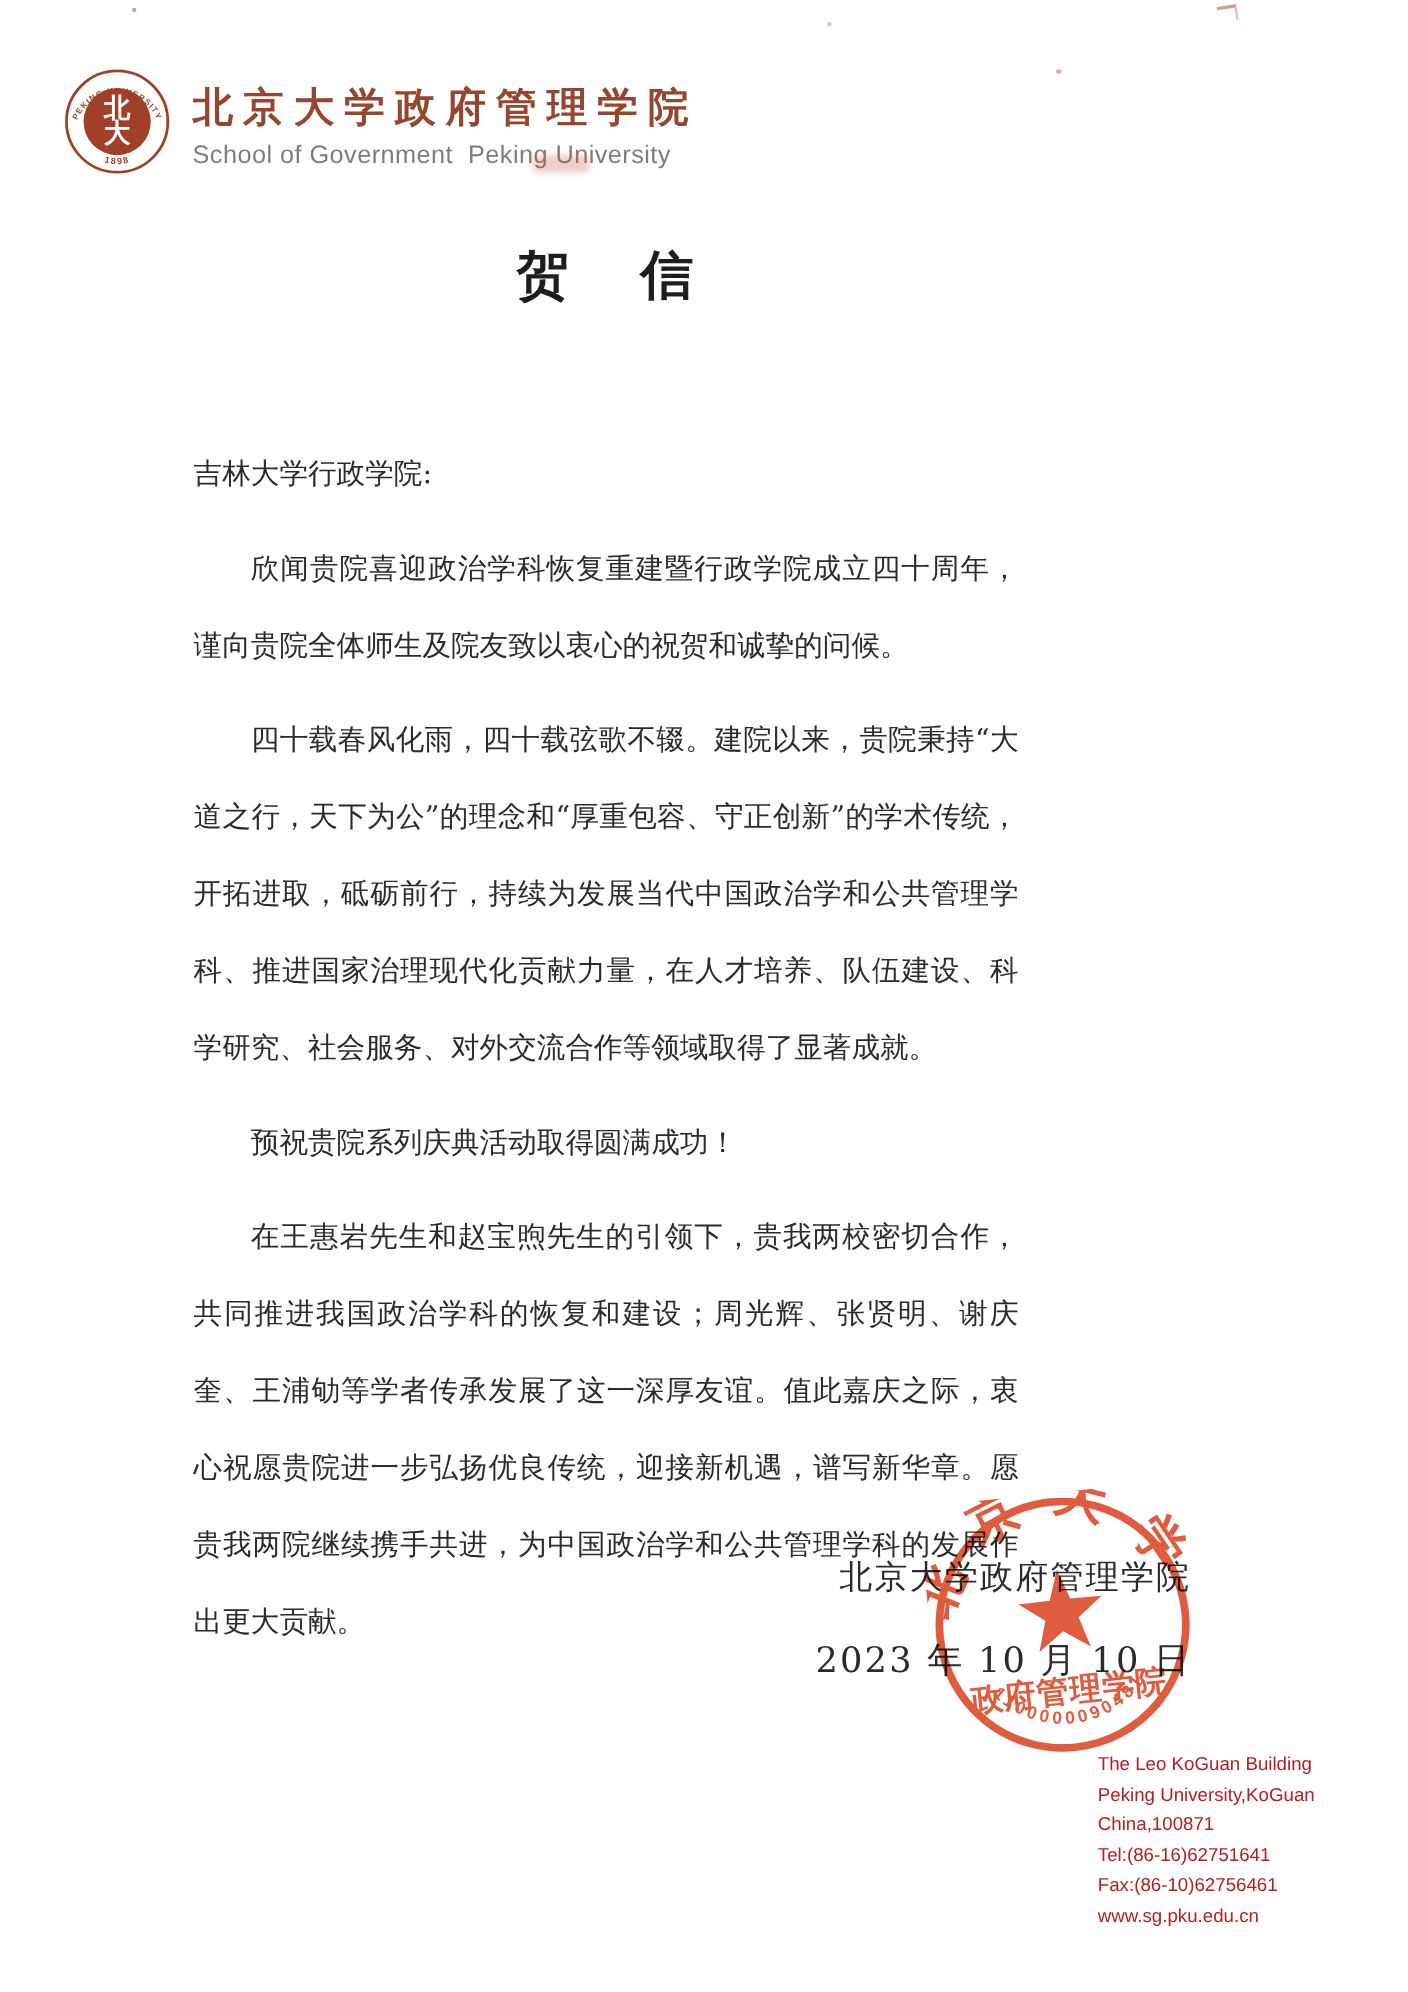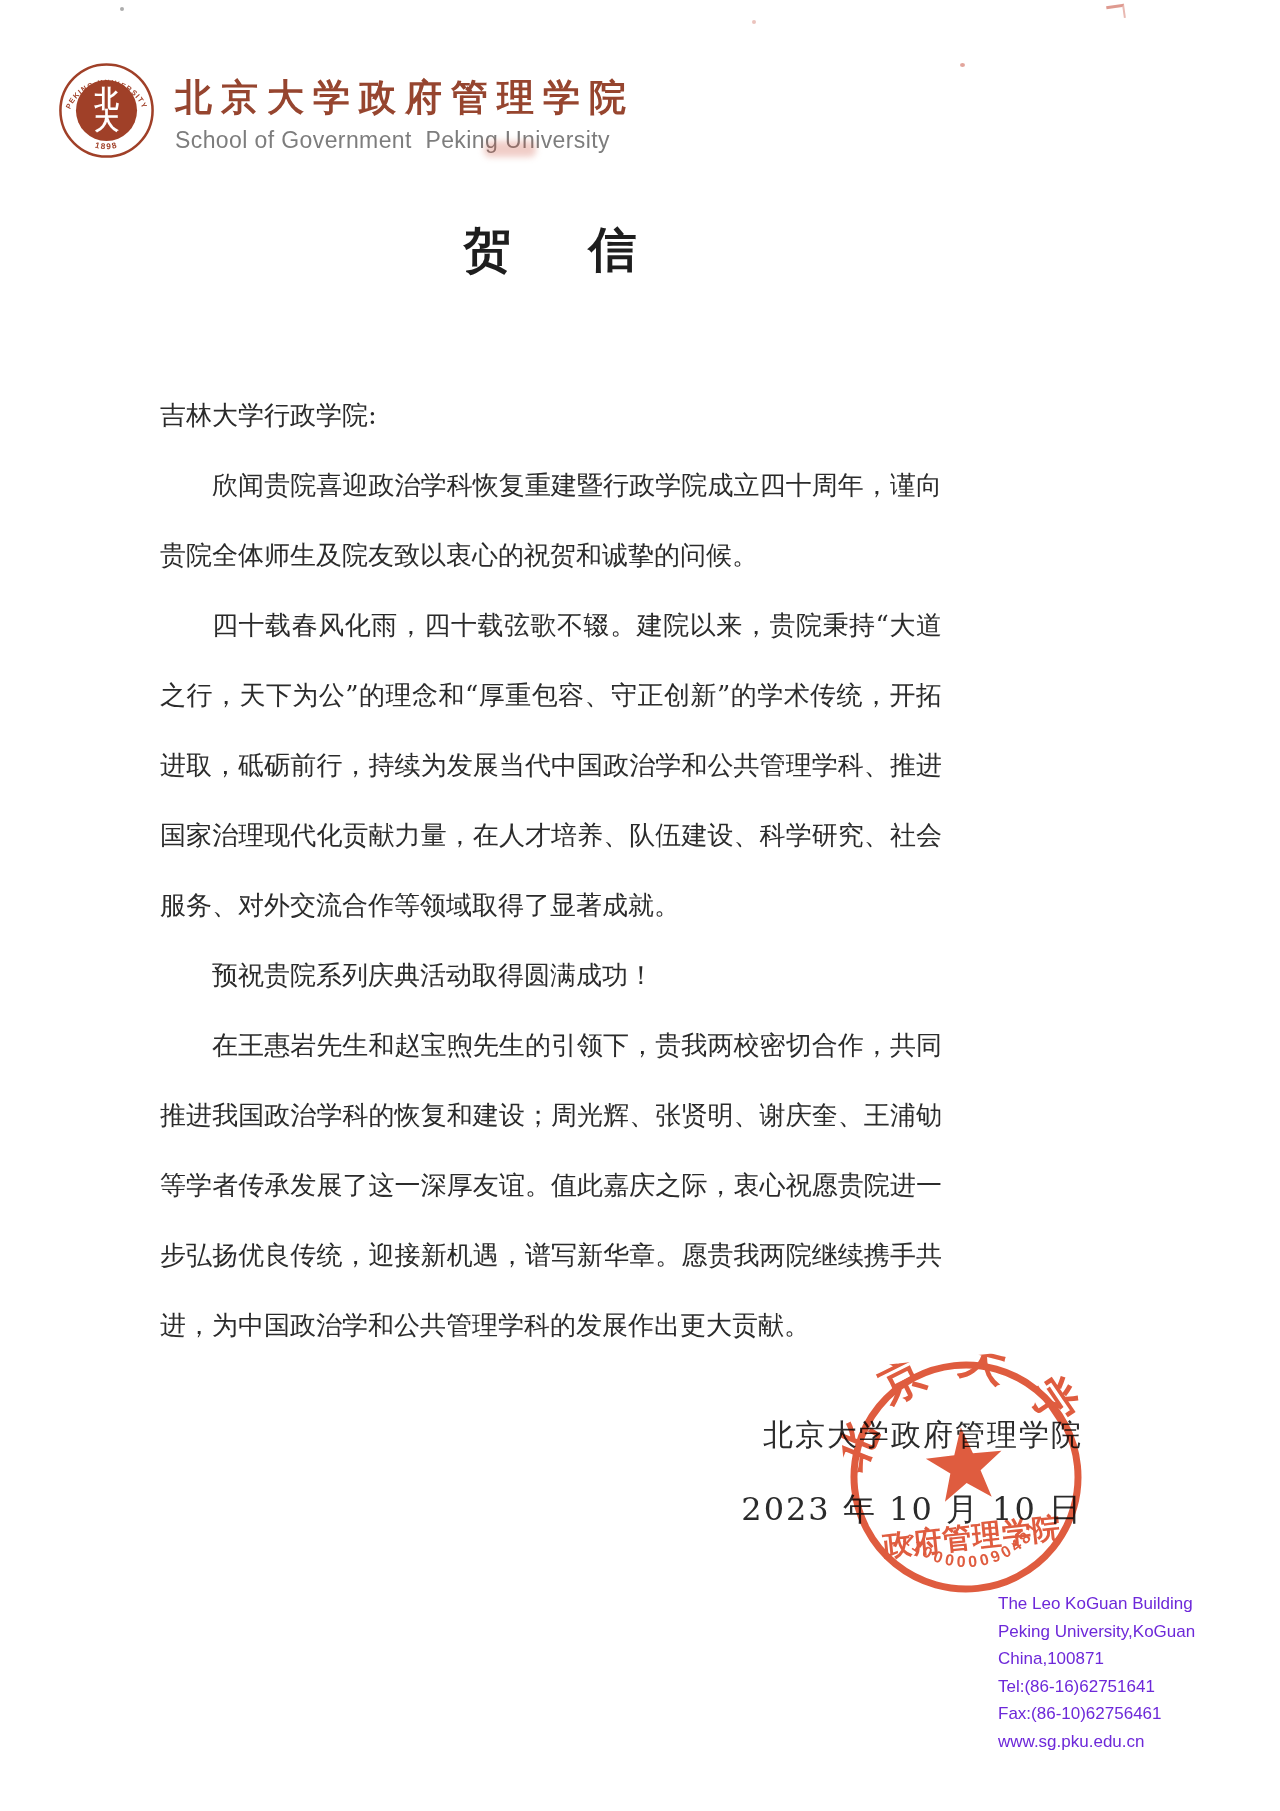--- a/index.html
+++ b/index.html
@@ -13,41 +13,41 @@
   .letterhead { position:absolute; left:58px; top:62px; display:flex; align-items:flex-start; }
   .logo { width:97px; height:97px; flex:0 0 auto; }
   .org-block { margin-left:20px; padding-top:14px; }
   .org-zh { font-size:37px; letter-spacing:9px; color:#96452f; font-weight:600; line-height:1.15; }
   .org-en { font-size:23px; color:#7d7d7d; margin-top:8px; letter-spacing:.4px;
             font-family:"Liberation Sans","DejaVu Sans",sans-serif; white-space:pre; }
 
   
   .title { position:absolute; left:160px; top:218px; width:782px; margin:0;
            text-align:center; font-size:48px; font-weight:700; color:#1e1e1e;
-           word-spacing:44px; letter-spacing:2px;font-family:Liberation Mono, monospace; }
+           word-spacing:44px; letter-spacing:2px; }
 
   
   .letter-body { position:absolute; left:160px; top:380px; width:782px;
                  font-size:26px; line-height:70px; color:#2b2b2b; }
-  .letter-body p { margin:0; text-align:justify; }
+  .letter-body p { margin:16px; text-align:justify; }
   .letter-body p.para { text-indent:2em; }
 
   
   .signature { position:absolute; right:197px; top:1398px; text-align:right; color:#2b2b2b; }
   .sig-org  { font-size:30px; letter-spacing:2px; line-height:74px; }
   .sig-date { font-size:32px; letter-spacing:2px; line-height:74px; }
 
   
   .stamp { position:absolute; left:846px; top:1357px; width:240px; height:240px;
            mix-blend-mode:multiply; opacity:.9; transform:rotate(-6deg); }
 
   
   .footer { position:absolute; left:998px; top:1590px; font-style:normal;
             font-family:"Liberation Sans","DejaVu Sans",sans-serif;
-            font-size:17px; line-height:27.5px; color:#6d28d9; }
+            font-size:17px; line-height:27.5px; color:#b91c1c; }
 
   
   .artifact { position:absolute; pointer-events:none; }
   .a1 { left:1107px; top:5px; width:16px; height:11px;
         border-top:3px solid rgba(190,55,35,.5); border-right:2px solid rgba(190,55,35,.35);
         transform:rotate(-8deg); }
   .a2 { left:960px; top:63px; width:5px; height:4px; background:rgba(190,55,35,.45); border-radius:50%; }
   .a3 { left:484px; top:141px; width:52px; height:16px; background:rgba(200,75,55,.28);
         filter:blur(3px); border-radius:6px; }
   .a4 { left:120px; top:7px; width:4px; height:4px; background:rgba(90,90,90,.5); border-radius:50%; }

